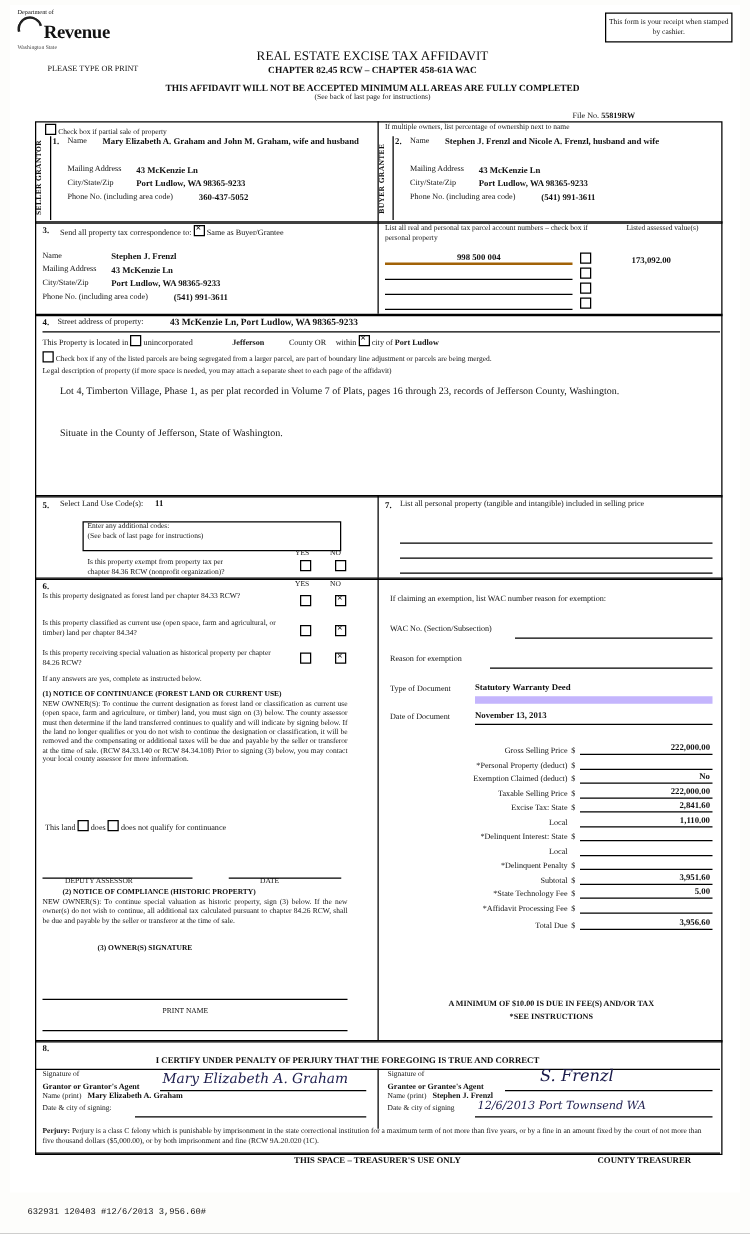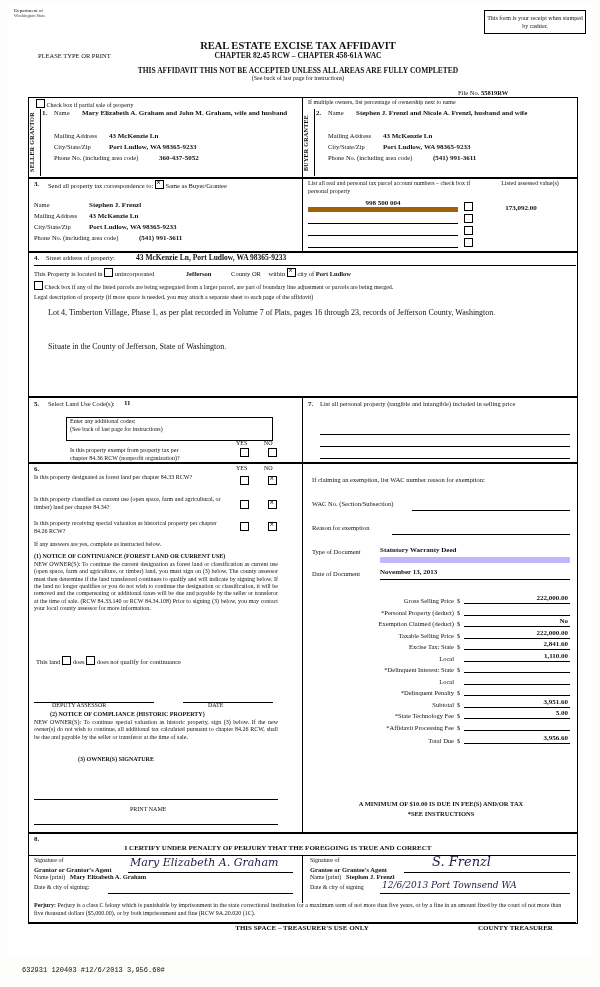--- a/index.html
+++ b/index.html
@@ -74,21 +74,21 @@
     position: absolute;
     right: 6px;
     top: 6px;
     width: 96px;
     border: 1px solid #000;
     font-size: 6px;
     text-align: center;
     padding: 3px 2px;
     line-height: 1.35;
   }
-  .title1 { font-size: 10.5px; font-weight: bold; text-align: center; }
+  .title1 { font-size: 10.5px; font-weight: normal; text-align: center; }
   .title2 { font-size: 7.5px; font-weight: bold; text-align: center; }
   .title3 { font-size: 7.5px; font-weight: bold; text-align: center; }
   .title4 { font-size: 6px; text-align: center; }
 
   
   .frame { position: absolute; border: 1px solid #000; }
 
   .sideband {
     writing-mode: vertical-rl;
     transform: rotate(180deg);
@@ -128,31 +128,34 @@
   }
 </style>
 </head>
 <body>
 
 <div class="page">
   <div class="sheet">
 
     <div class="logo-wrap">
       <div class="dept-text">Department of</div>
+      <div class="rev-logo">
+        <span class="swirl"></span><span>Revenue</span>
+      </div>
       <div class="wash-text">Washington State</div>
     </div>
 
     <div class="abs" style="left:30px; top:48px; font-size:6.5px;">PLEASE TYPE OR PRINT</div>
 
     <div class="abs" style="left:130px; top:36px; width:320px;">
       <div class="title1">REAL ESTATE EXCISE TAX AFFIDAVIT</div>
       <div class="title2">CHAPTER 82.45 RCW – CHAPTER 458-61A WAC</div>
     </div>
     <div class="abs" style="left:60px; top:62px; width:460px;">
-      <div class="title3">THIS AFFIDAVIT THIS NOT BE ACCEPTED UNLESS ALL AREAS ARE FULLY COMPLETED</div>
+      <div class="title3">THIS AFFIDAVIT WILL NOT BE ACCEPTED MINIMUM ALL AREAS ARE FULLY COMPLETED</div>
       <div class="title4">(See back of last page for instructions)</div>
     </div>
 
     <div class="receipt-box">
       <span>This form is your receipt when stamped by cashier.</span>
     </div>
 
     <div class="abs" style="left:450px; top:85px; font-size:6.5px;">
       <span>File No.</span>
       <span class="b">55819RW</span>
@@ -244,21 +247,21 @@
         <span class="fld" style="width:105px;">Phone No. (including area code)</span>
         <span class="val" style="flex:1;">(541) 991-3611</span>
       </div>
     </div>
 
     <div class="abs" style="left:300px; top:176px; width:170px; font-size:6px; line-height:1.25;">List all real and personal tax parcel account numbers – check box if personal property</div>
     <div class="abs" style="left:480px; top:176px; width:84px; font-size:6px; text-align:center;">Listed assessed value(s)</div>
 
     <div class="abs" style="left:300px; top:196px; width:264px;">
       <div style="display:flex; align-items:flex-end; height:12px;">
-        <span class="val c" style="width:150px; border-bottom:5px solid #a16207;">998 500 004</span>
+        <span class="val c" style="width:150px; border-bottom:2px solid #a16207;">998 500 004</span>
         <span class="box" style="margin:0 6px 1px 6px;"></span>
         <span class="val c" style="width:84px;">173,092.00</span>
       </div>
       <div style="display:flex; align-items:flex-end; height:12px;">
         <span class="val c" style="width:150px; border-bottom:1px solid #000;"></span>
         <span class="box" style="margin:0 6px 1px 6px;"></span>
         <span class="val c" style="width:84px;"></span>
       </div>
       <div style="display:flex; align-items:flex-end; height:12px;">
         <span class="val c" style="width:150px; border-bottom:1px solid #000;"></span>

